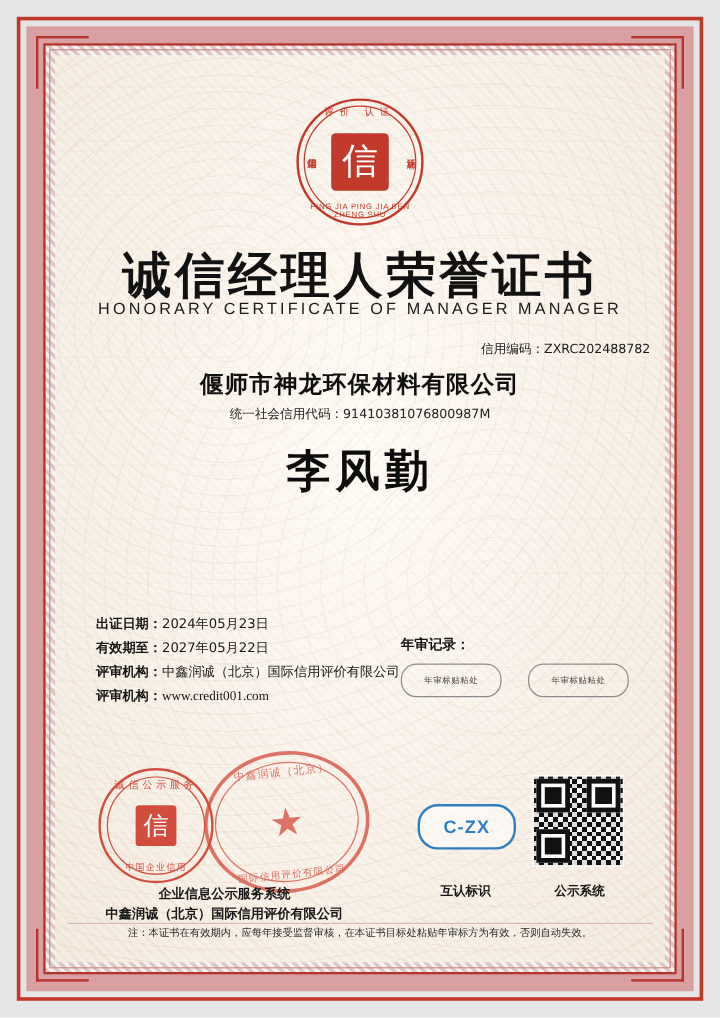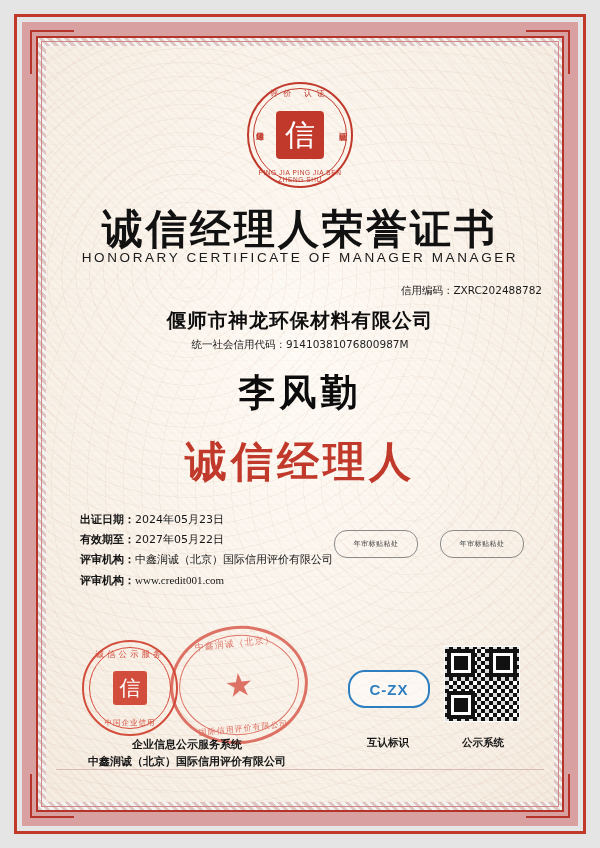--- a/index.html
+++ b/index.html
@@ -503,38 +503,38 @@
     <div class="cert-no">
       <span>信用编码：</span><span>ZXRC202488782</span>
     </div>
 
     <div class="company">偃师市神龙环保材料有限公司</div>
     <div class="credit-code">
       <span>统一社会信用代码：</span><span>91410381076800987M</span>
     </div>
 
     <div class="person-name">李风勤</div>
-    <div class="honor-title">诚信经理人</div>
 
     <div class="info-block">
       <div class="info-row">
         <span class="lbl">出证日期：</span><span class="val">2024年05月23日</span>
       </div>
       <div class="info-row">
         <span class="lbl">有效期至：</span><span class="val">2027年05月22日</span>
       </div>
       <div class="info-row">
         <span class="lbl">评审机构：</span><span class="val">中鑫润诚（北京）国际信用评价有限公司</span>
       </div>
       <div class="info-row site">
         <span class="lbl">评审机构：</span><span class="val">www.credit001.com</span>
       </div>
     </div>
 
     <div class="review-block">
+      <div class="review-title">年审记录：</div>
       <div class="review-slots">
         <div class="review-slot">年审标贴粘处</div>
         <div class="review-slot">年审标贴粘处</div>
       </div>
     </div>
 
     <div class="bottom">
 
       <div class="seal-round">
         <div class="ring2"></div>
@@ -565,16 +565,17 @@
         <div class="fq b">
             <i></i>
           </div>
         <div class="fq c">
             <i></i>
           </div>
       </div>
       <div class="qr-caption">公示系统</div>
 
       <div class="footnote-rule"></div>
+      <div class="footnote">注：本证书在有效期内，应每年接受监督审核，在本证书目标处粘贴年审标方为有效，否则自动失效。</div>
     </div>
 
   </div>
 </div>
 
 </body></html>

